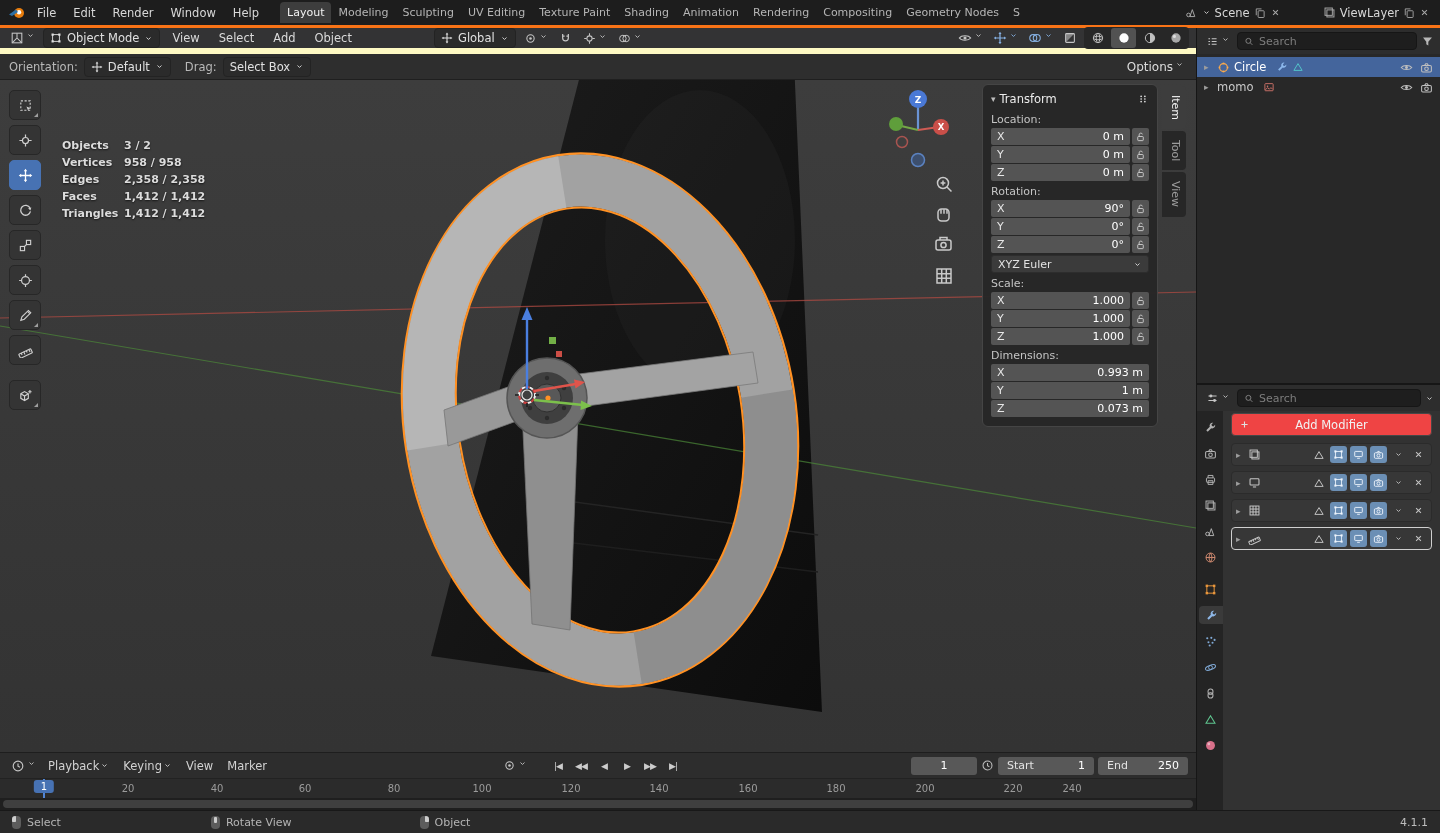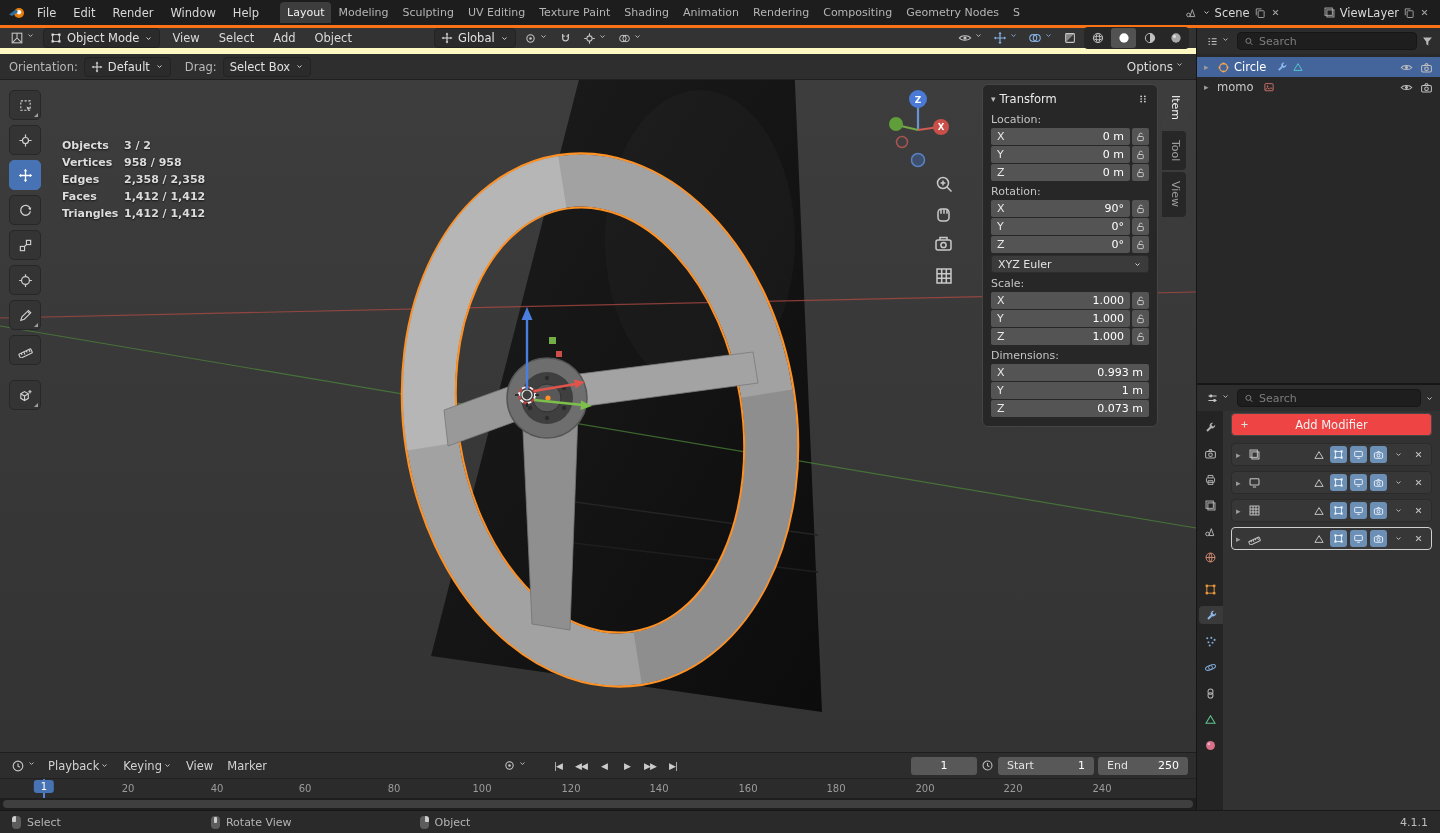--- a/index.html
+++ b/index.html
@@ -921,21 +921,21 @@
         <span class="tick" style="left:217px">40</span>
         <span class="tick" style="left:305px">60</span>
         <span class="tick" style="left:394px">80</span>
         <span class="tick" style="left:482px">100</span>
         <span class="tick" style="left:571px">120</span>
         <span class="tick" style="left:659px">140</span>
         <span class="tick" style="left:748px">160</span>
         <span class="tick" style="left:836px">180</span>
         <span class="tick" style="left:925px">200</span>
         <span class="tick" style="left:1013px">220</span>
-        <span class="tick" style="left:1102px">240</span>
+        <span class="tick" style="left:1072px">240</span>
         <div class="playhead-line"></div>
         <div class="playhead-badge">1</div>
       </div>
       <div class="tl-scroll">
         <div class="tl-thumb"></div>
       </div>
     </div>
 
     <div class="right-col">
 

